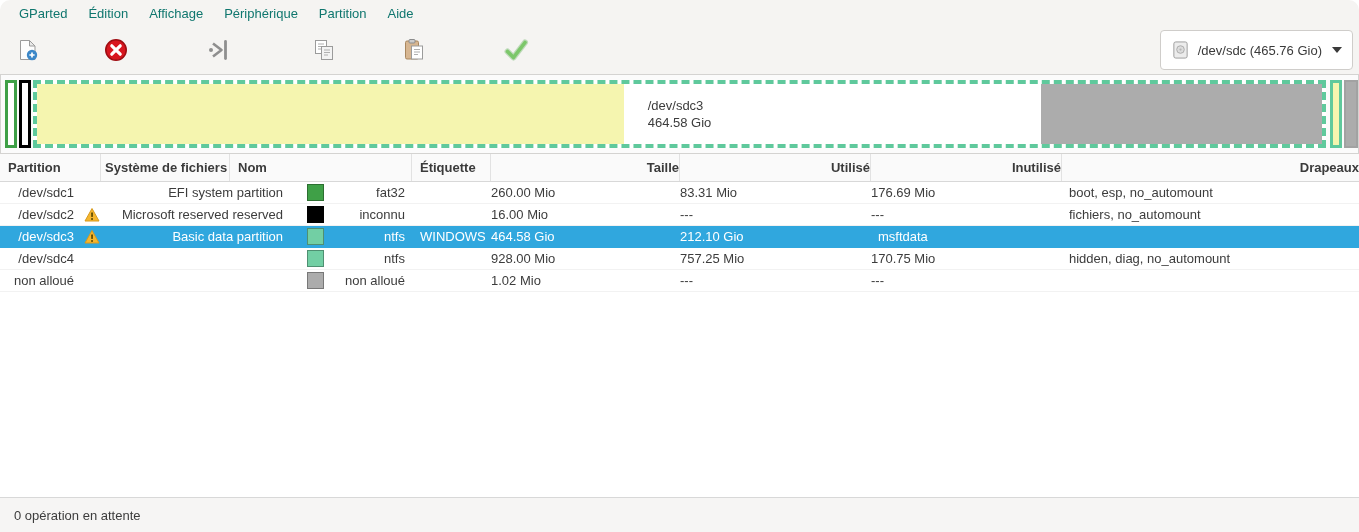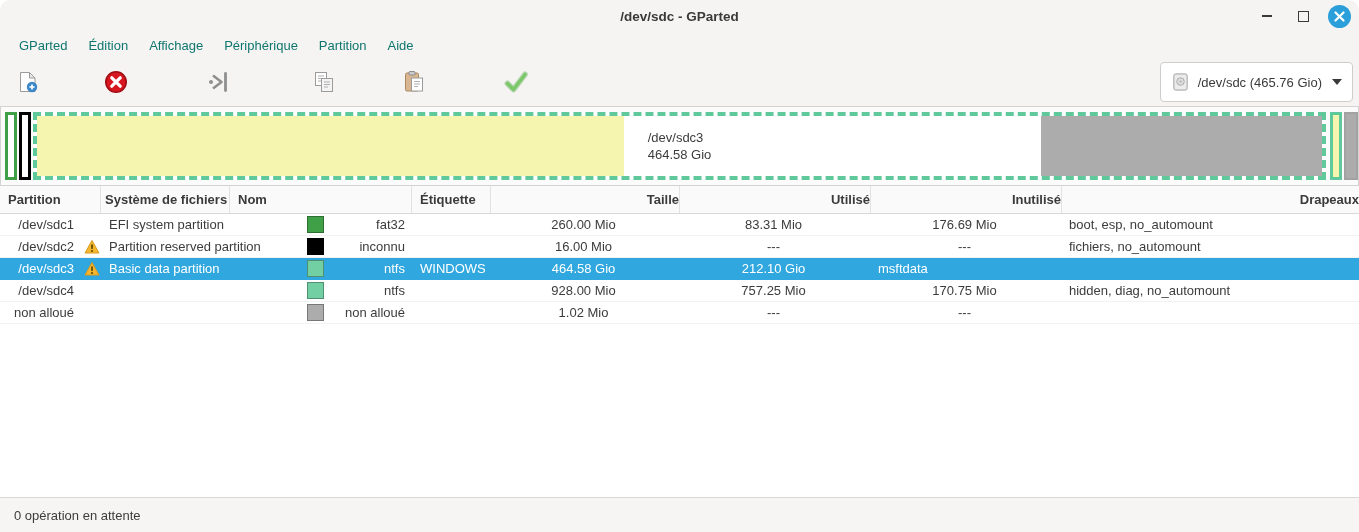--- a/index.html
+++ b/index.html
@@ -53,32 +53,32 @@
   .seg-unalloc{left:1343px;width:14px;background:#acacac;border:2px solid #a2a2a2;}
   
   .ptable{flex:1 1 auto;background:#ffffff;display:flex;flex-direction:column;overflow:hidden;}
   .thead{height:28px;flex:0 0 28px;display:flex;background:#fafafa;border-bottom:1px solid #d8d8d8;font-weight:bold;color:#3b3b3b;}
   .th{line-height:27px;border-right:1px solid #e2e2e2;}
   .th:last-child{border-right:none;}
   .tr{height:22px;flex:0 0 22px;display:flex;position:relative;border-bottom:1px solid #f2f2f2;}
   .tr.selected{background:#30a7de;color:#ffffff;border-bottom-color:#30a7de;}
   .td{line-height:21px;white-space:nowrap;overflow:hidden;}
   .c-part{width:101px;}
-  .c-name{width:182px;}
+  .c-name{width:182px;text-align:right;}
   .c-fs{width:129px;}
   .c-label{width:79px;}
   .c-size{width:189px;}
   .c-used{width:191px;}
   .c-unused{width:191px;}
   .c-flags{flex:1;}
   .td.c-part{text-align:right;padding-right:27px;}
   .td.c-name{padding-left:8px;}
   .td.c-fs{text-align:right;padding-right:7px;position:relative;}
   .td.c-label{padding-left:8px;}
-  .td.c-size,.td.c-used,.td.c-unused{text-align:center;padding-right:4px;}
+  .td.c-size,.td.c-used,.td.c-unused{text-align:left;padding-right:4px;}
   .td.c-flags{padding-left:7px;}
   .th.c-part{text-align:left;padding-left:8px;}
   .th.c-name{text-align:left;padding-left:8px;}
   .th.c-fs{text-align:left;padding-left:4px;}
   .th.c-label{text-align:left;padding-left:8px;}
   .th.c-size,.th.c-used,.th.c-unused,.th.c-flags{text-align:right;}
   .swatch{position:absolute;left:24px;top:2px;width:17px;height:17px;border:1px solid rgba(0,0,0,0.3);}
   .sw-green{background:#3fa047;}
   .sw-black{background:#000000;}
   .sw-teal{background:#72cfa4;}
@@ -86,36 +86,20 @@
   .warn{position:absolute;left:84px;top:50%;transform:translateY(-50%);width:16px;height:16px;}
   .filler{flex:1 1 auto;background:#ffffff;}
   
   .statusbar{height:35px;flex:0 0 35px;background:#f6f5f4;border-top:1px solid #d8d8d8;display:flex;align-items:center;padding-left:14px;color:#3c3c3c;}
 </style>
 </head>
 <body>
 
 <div class="window">
 
-  <div class="titlebar">
-    <div class="title">/dev/sdc - GParted</div>
-    <div class="winctrls">
-      <span class="btn-min">
-          <i></i>
-        </span>
-      <span class="btn-max">
-          <i></i>
-        </span>
-      <span class="btn-close">
-        <svg width="11" height="11" viewBox="0 0 11 11">
-          <path d="M1.5 1.5l8 8M9.5 1.5l-8 8" stroke="#ffffff" stroke-width="2.2" stroke-linecap="round"></path>
-        </svg>
-      </span>
-    </div>
-  </div>
 
   <div class="menubar">
     <span class="menu-item">GParted</span>
     <span class="menu-item">Édition</span>
     <span class="menu-item">Affichage</span>
     <span class="menu-item">Périphérique</span>
     <span class="menu-item">Partition</span>
     <span class="menu-item">Aide</span>
   </div>
 
@@ -216,21 +200,21 @@
       <div class="td c-flags">boot, esp, no_automount</div>
     </div>
 
     <div class="tr">
       <div class="td c-part">/dev/sdc2</div>
       <svg class="warn" viewBox="0 0 16 16">
         <path d="M8 1.5L15 14H1z" fill="#f5b62e" stroke="#d89a1c" stroke-linejoin="round"></path>
         <rect x="7.2" y="5.3" width="1.7" height="4.8" rx="0.85" fill="#5c4a00"></rect>
         <circle cx="8.05" cy="12" r="1.05" fill="#5c4a00"></circle>
       </svg>
-      <div class="td c-name">Partition reserved partition</div>
+      <div class="td c-name">Microsoft reserved reserved</div>
       <div class="td c-fs">
         <span class="swatch sw-black"></span>
         <span>inconnu</span>
       </div>
       <div class="td c-label"></div>
       <div class="td c-size">16.00 Mio</div>
       <div class="td c-used">---</div>
       <div class="td c-unused">---</div>
       <div class="td c-flags">fichiers, no_automount</div>
     </div>

